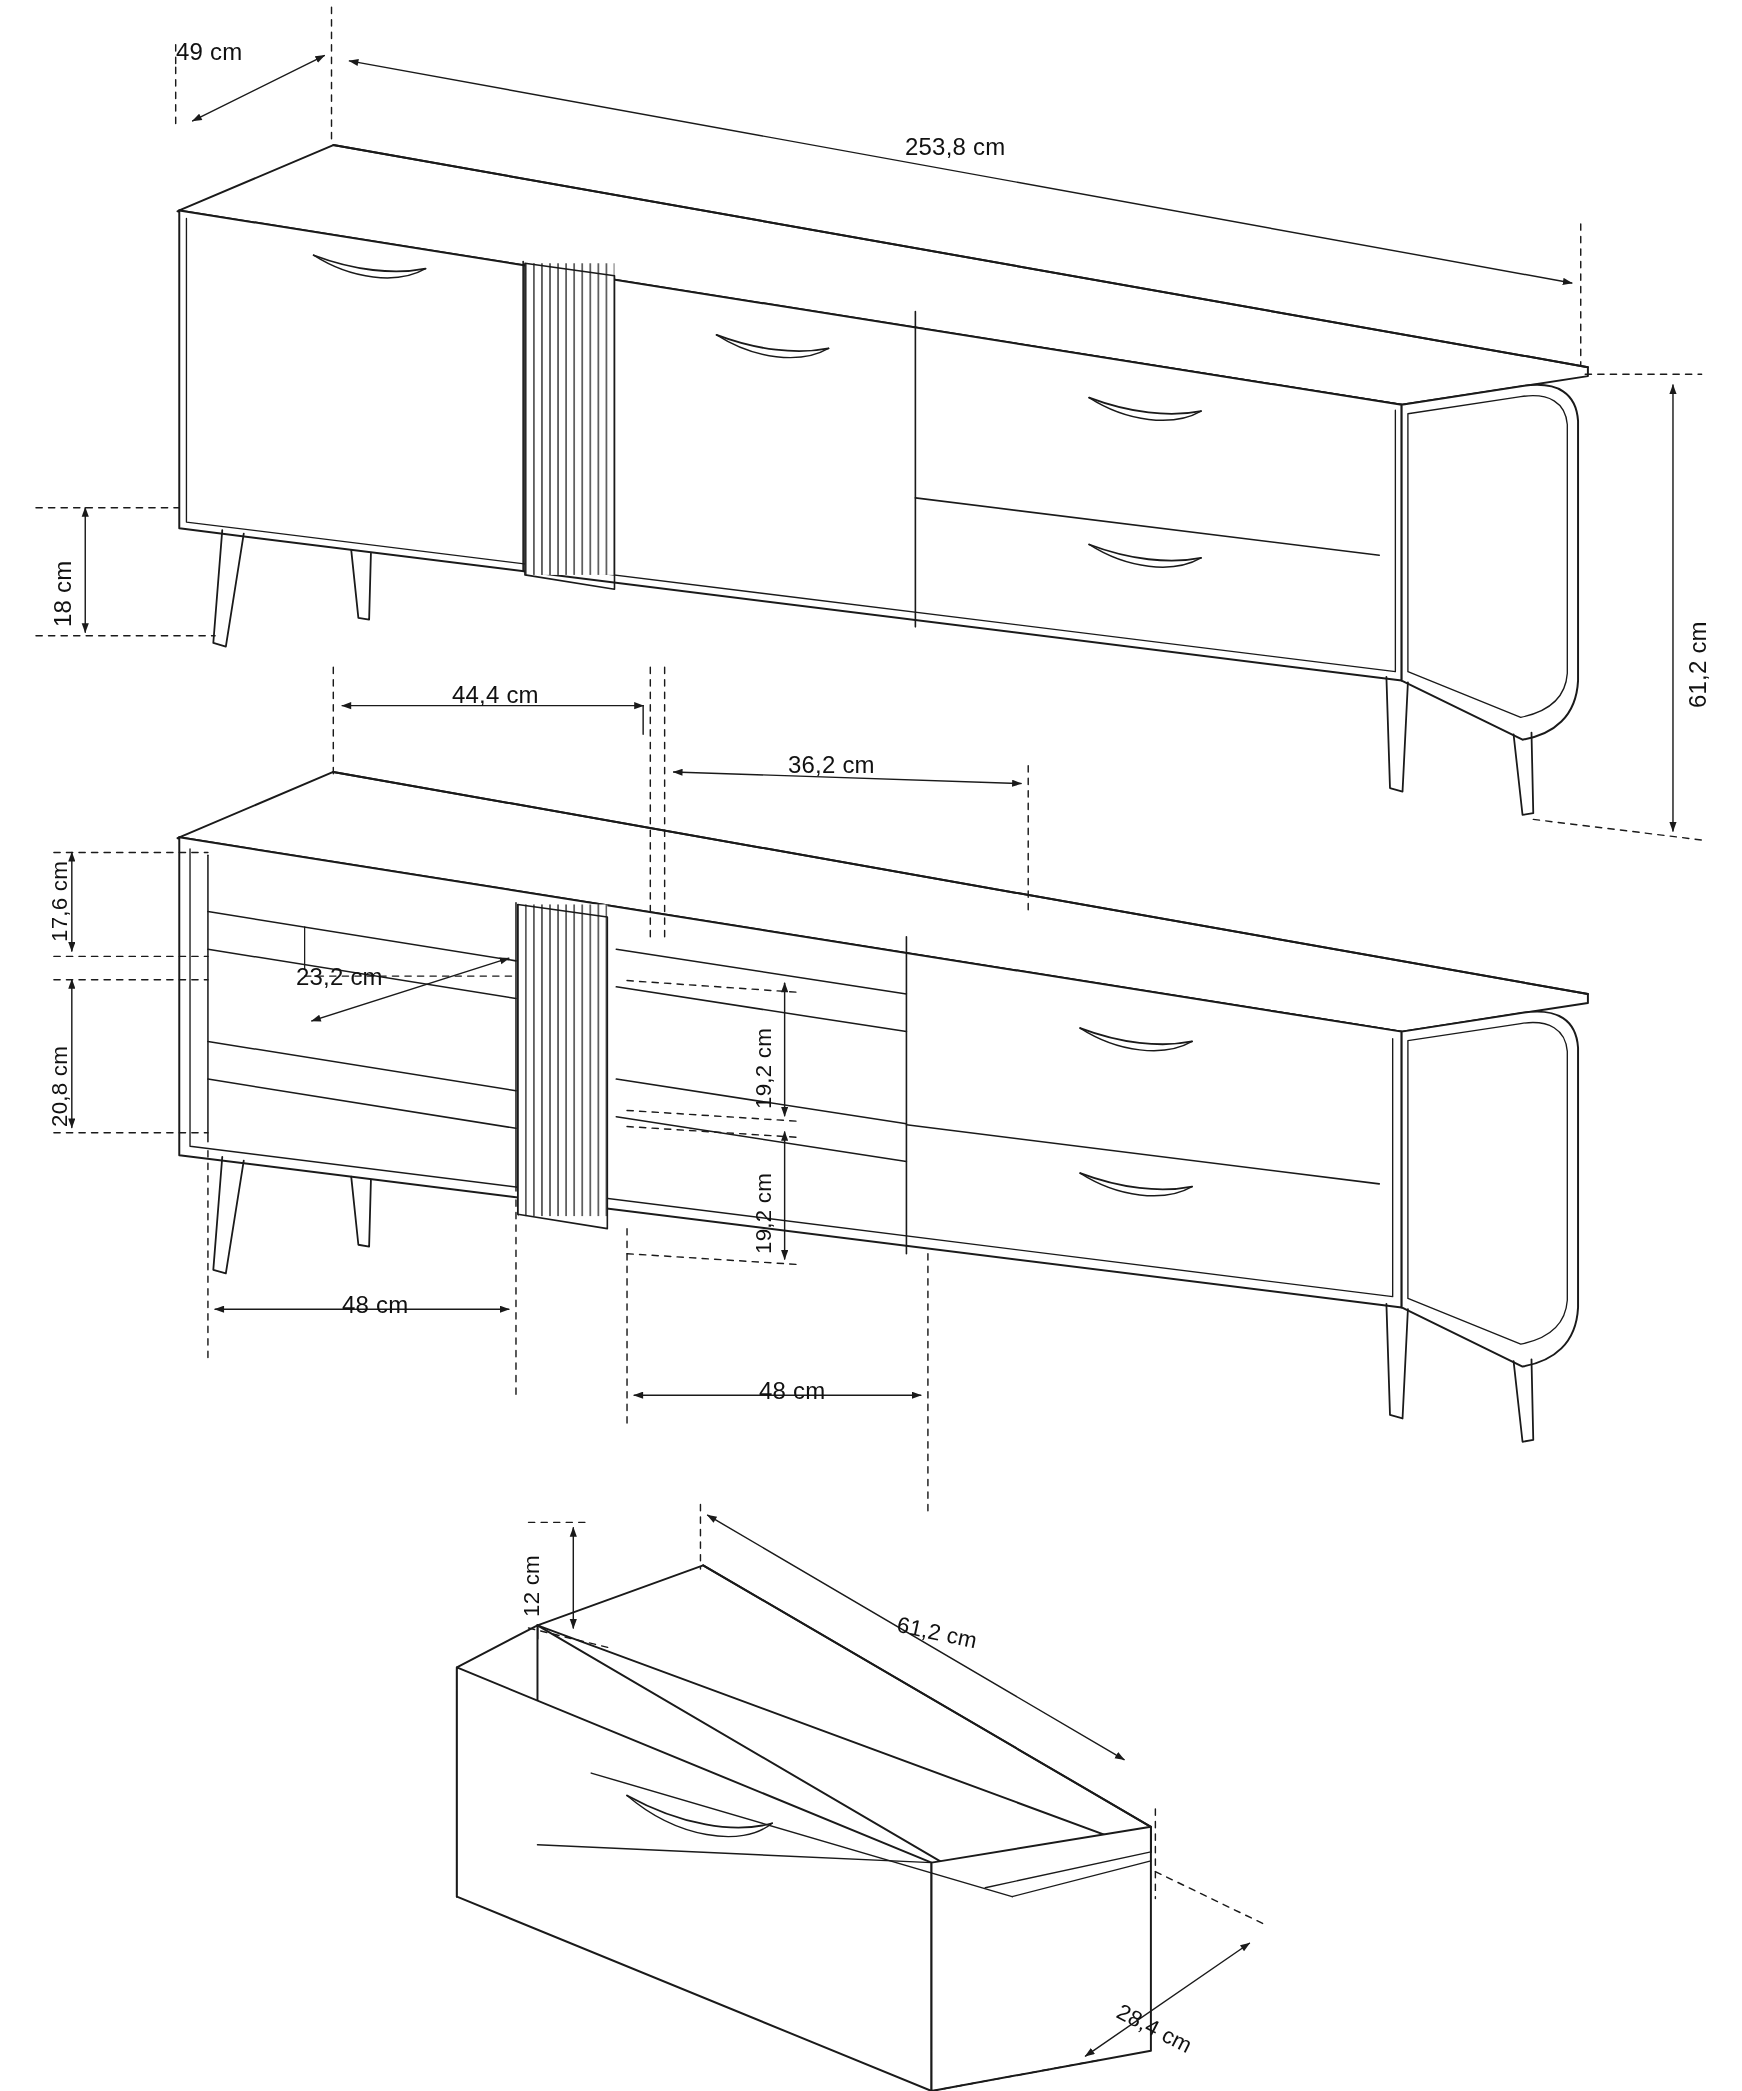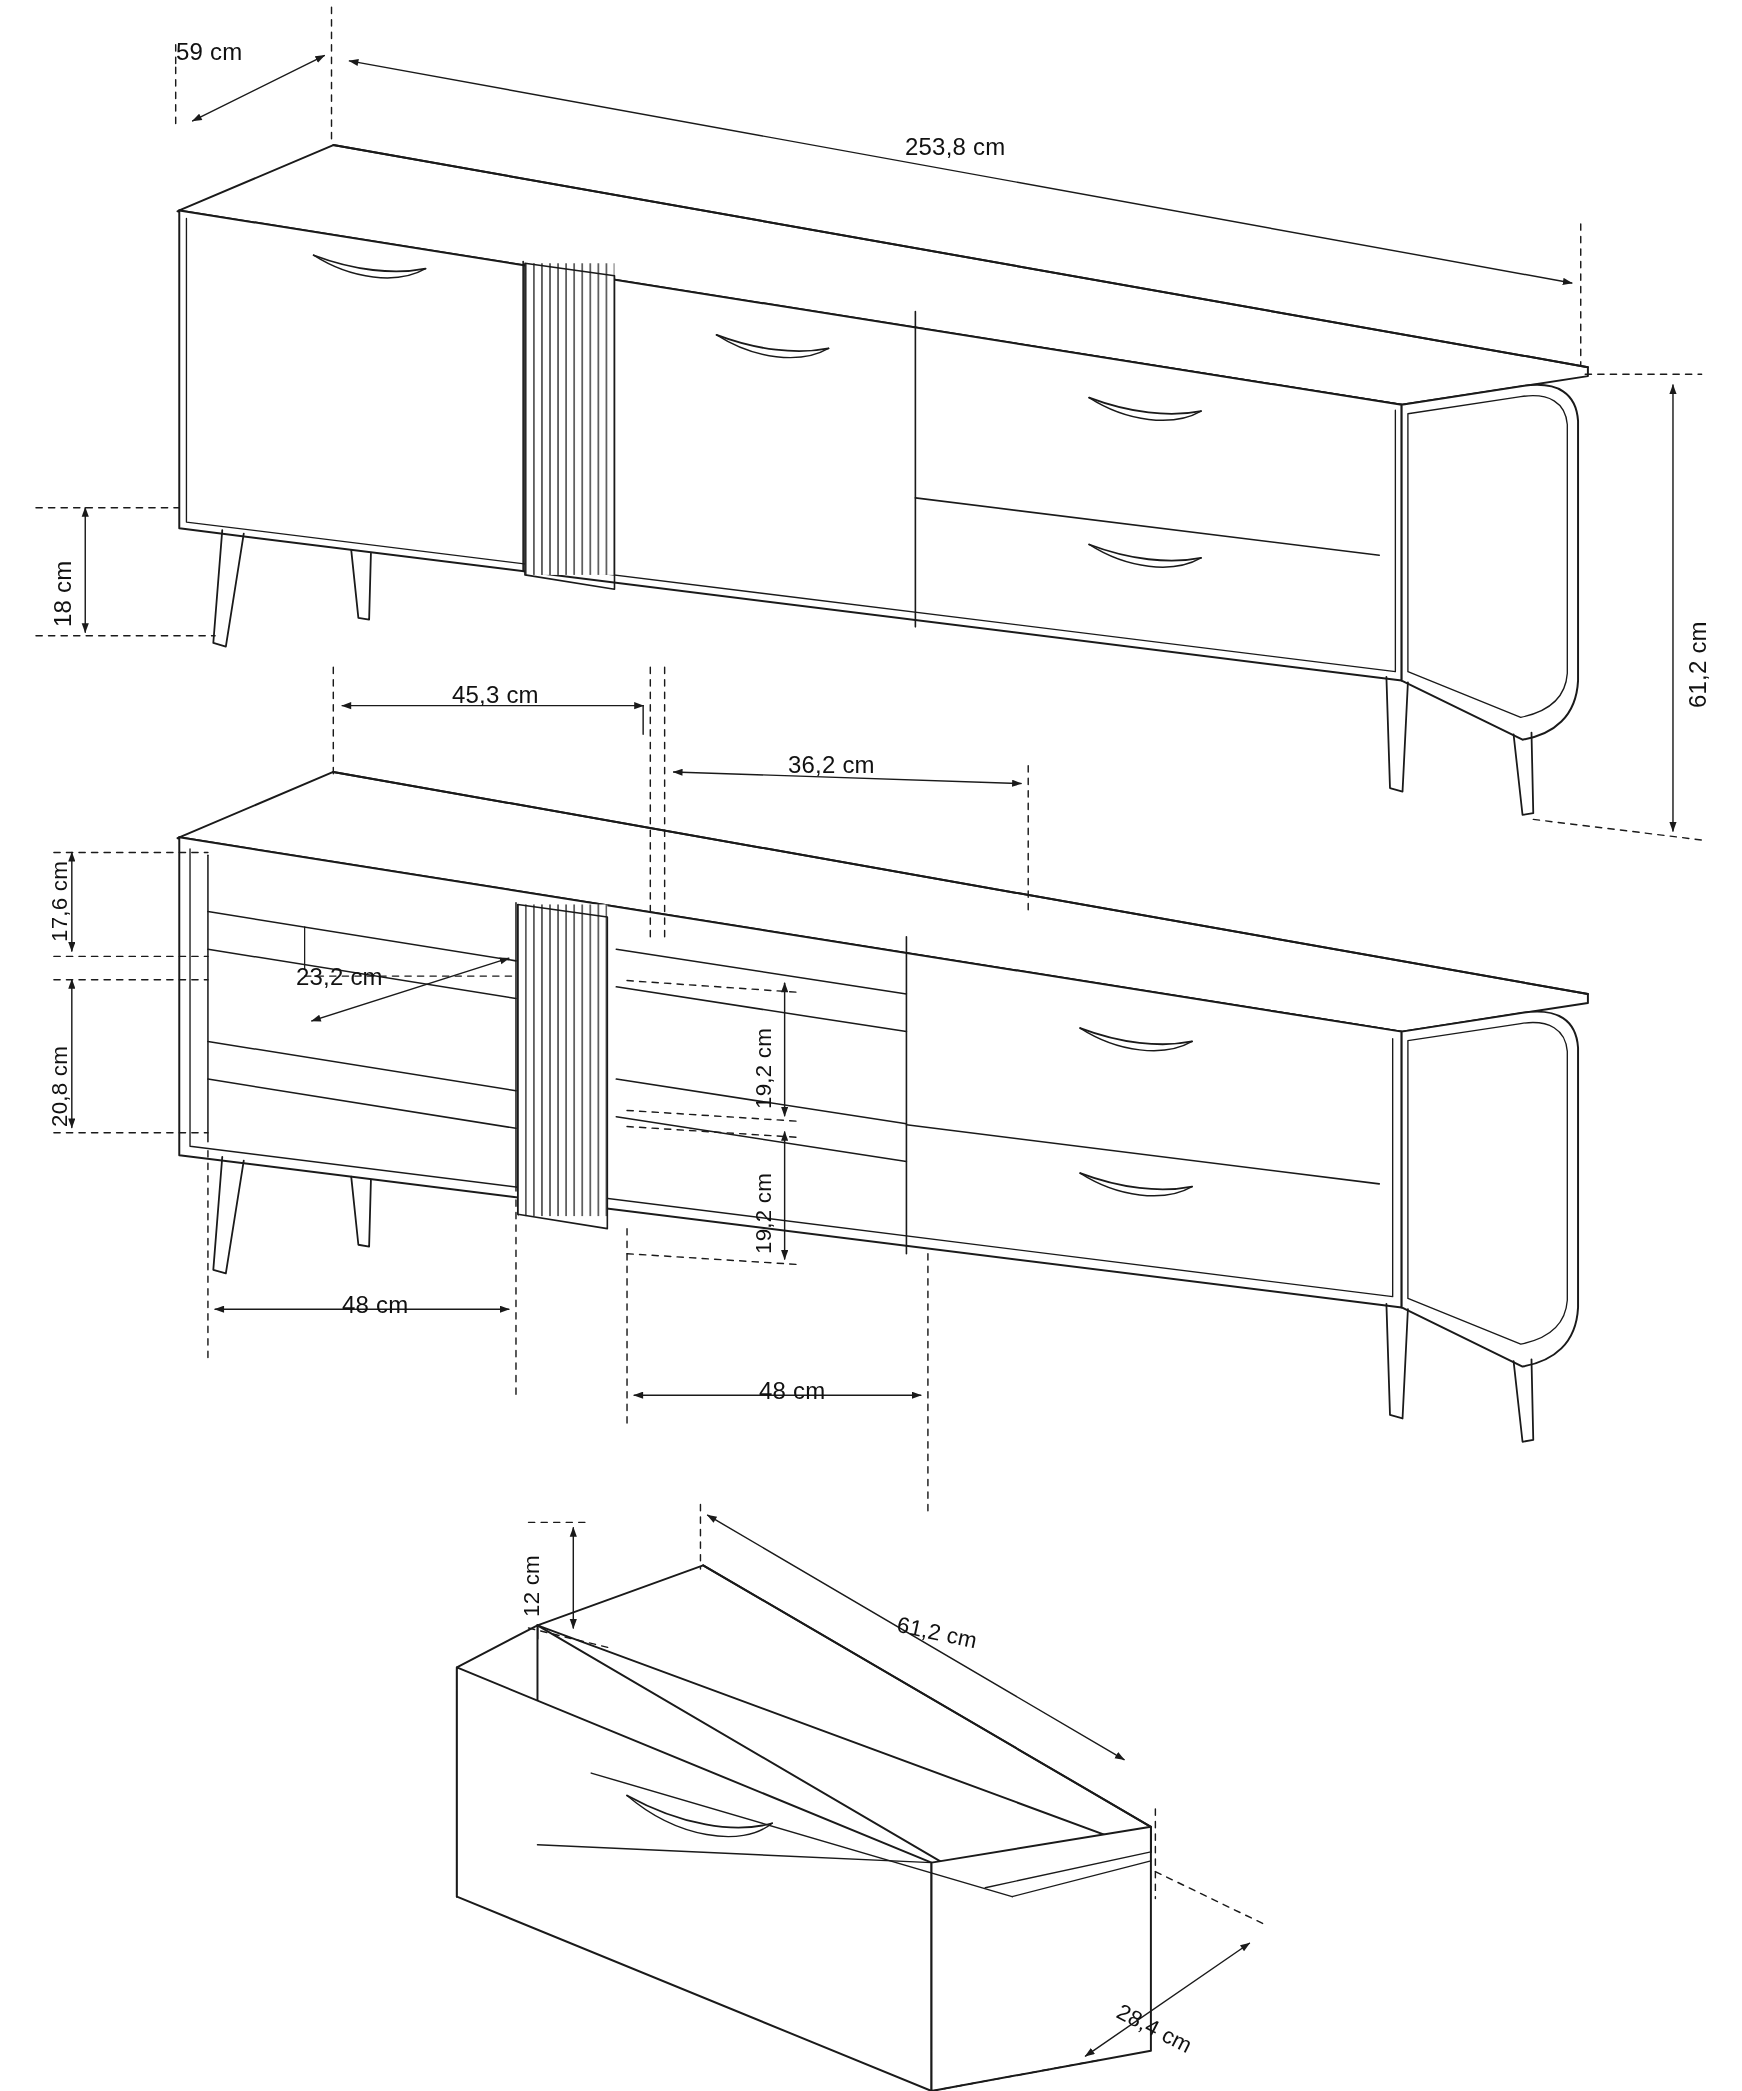--- a/index.html
+++ b/index.html
@@ -232,26 +232,26 @@
         <line x1="790" y1="1692" x2="1255" y2="1965" marker-start="url(#arrowStart)" marker-end="url(#arrow)"></line>
 
         <line x1="1290" y1="2090" x2="1410" y2="2148" stroke-dasharray="7 7"></line>
         <line x1="1040" y1="2335" x2="1230" y2="2300" stroke-dasharray="7 7"></line>
         <line x1="1395" y1="2170" x2="1212" y2="2296" marker-start="url(#arrowStart)" marker-end="url(#arrow)"></line>
       </g>
 
     </g>
   </svg>
 
-  <div class="dim-label" style="left:176px; top:38px;">59 cm</div>
+  <div class="dim-label" style="left:176px; top:38px;">49 cm</div>
   <div class="dim-label" style="left:905px; top:133px;">253,8 cm</div>
   <div class="dim-label rot90" style="left:49px; top:627px;">18 cm</div>
   <div class="dim-label rot90" style="left:1684px; top:708px;">61,2 cm</div>
 
-  <div class="dim-label" style="left:452px; top:681px;">45,3 cm</div>
+  <div class="dim-label" style="left:452px; top:681px;">44,4 cm</div>
   <div class="dim-label" style="left:788px; top:751px;">36,2 cm</div>
   <div class="dim-label rot90 small" style="left:47px; top:942px;">17,6 cm</div>
   <div class="dim-label rot90 small" style="left:47px; top:1127px;">20,8 cm</div>
   <div class="dim-label" style="left:296px; top:963px;">23,2 cm</div>
   <div class="dim-label rot90 small" style="left:751px; top:1109px;">19,2 cm</div>
   <div class="dim-label rot90 small" style="left:751px; top:1254px;">19,2 cm</div>
   <div class="dim-label" style="left:342px; top:1291px;">48 cm</div>
   <div class="dim-label" style="left:759px; top:1377px;">48 cm</div>
 
   <div class="dim-label rot90 small" style="left:519px; top:1617px;">12 cm</div>

